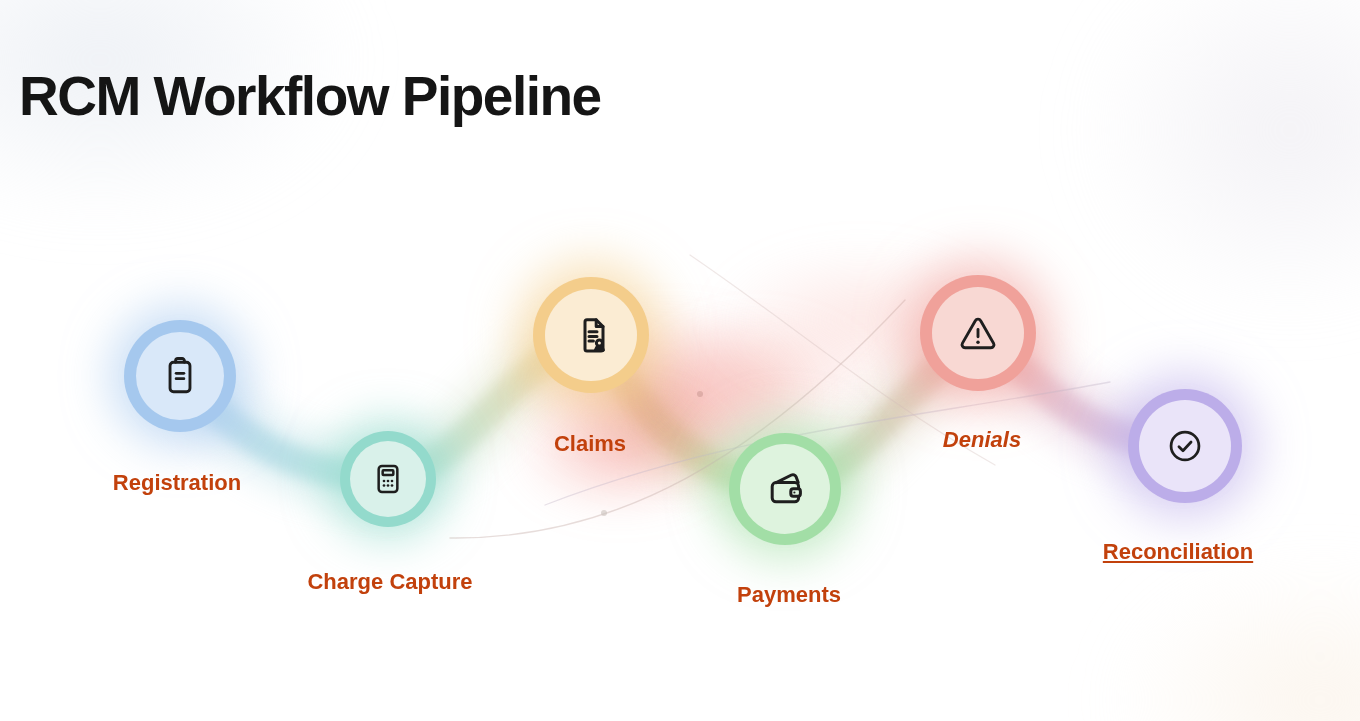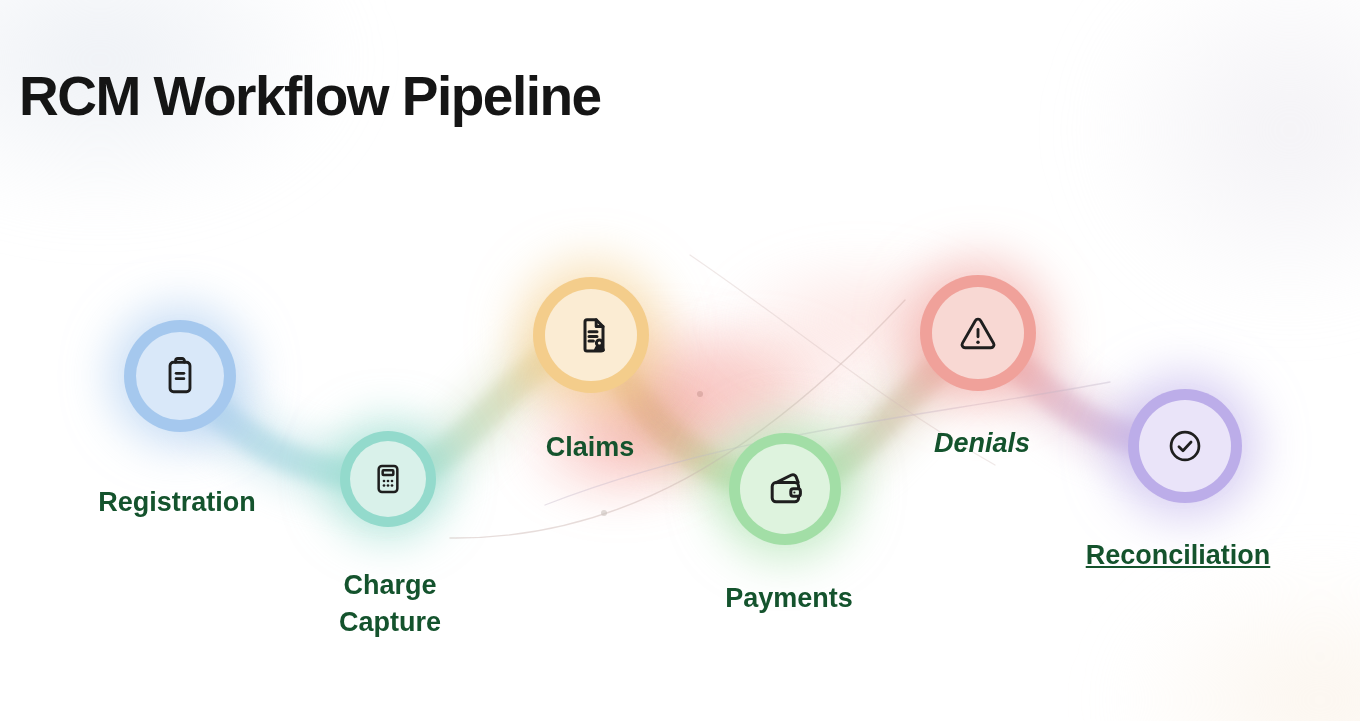--- a/index.html
+++ b/index.html
@@ -16,21 +16,21 @@
   }
   .node{
     position:absolute;border-radius:50%;display:flex;align-items:center;justify-content:center;
     z-index:4;
   }
   .node-inner{
     border-radius:50%;display:flex;align-items:center;justify-content:center;
   }
   .node-label{
     position:absolute;transform:translateX(-50%);text-align:center;
-    font-size:27px;font-weight:700;color:#14532d;line-height:1.36;z-index:5;white-space:nowrap;
+    font-size:22px;font-weight:700;color:#c2410c;line-height:1.36;z-index:5;white-space:nowrap;
   }
   .node-label.wrap{white-space:normal;width:170px;}
   svg.icon{display:block;}
 </style>
 </head>
 <body>
 
 <div class="canvas">
 
   <div class="haze" style="left:-160px;top:-100px;width:520px;height:320px;background:radial-gradient(closest-side,rgba(226,231,239,0.6),rgba(255,255,255,0));"></div>
@@ -100,21 +100,21 @@
   <div class="node" style="left:124px;top:320px;width:112px;height:112px;background:#a5c8ee;box-shadow:0 0 44px 16px rgba(165,200,238,0.55);">
     <div class="node-inner" style="width:88px;height:88px;background:#d9e8f9;">
       <svg class="icon" width="46" height="46" viewBox="0 0 24 24" fill="none" stroke="#1e1e1e" stroke-width="1.5" stroke-linecap="round" stroke-linejoin="round">
         <rect x="6.8" y="4.8" width="10.4" height="15.4" rx="1.8"></rect>
         <path d="M9.7 4.8V4.1a1.2 1.2 0 0 1 1.2-1.2h2.2a1.2 1.2 0 0 1 1.2 1.2v.7"></path>
         <path d="M10 10.6h4"></path>
           <path d="M10 13.4h4"></path>
       </svg>
     </div>
   </div>
-  <div class="node-label" style="left:177px;top:484px;">Registration</div>
+  <div class="node-label" style="left:177px;top:468px;">Registration</div>
 
   <div class="node" style="left:340px;top:431px;width:96px;height:96px;background:#93dacc;box-shadow:0 0 42px 15px rgba(147,218,204,0.55);">
     <div class="node-inner" style="width:76px;height:76px;background:#d9f1ea;">
       <svg class="icon" width="40" height="40" viewBox="0 0 24 24" fill="none" stroke="#1e1e1e" stroke-width="1.5" stroke-linecap="round" stroke-linejoin="round">
         <rect x="6.4" y="4.2" width="11.2" height="15.6" rx="2"></rect>
         <rect x="8.8" y="6.8" width="6.4" height="2.8" rx="0.5"></rect>
         <g fill="#1e1e1e" stroke="none">
           <circle cx="9.6" cy="13.2" r="0.8"></circle>
             <circle cx="12" cy="13.2" r="0.8"></circle>
             <circle cx="14.4" cy="13.2" r="0.8"></circle>

